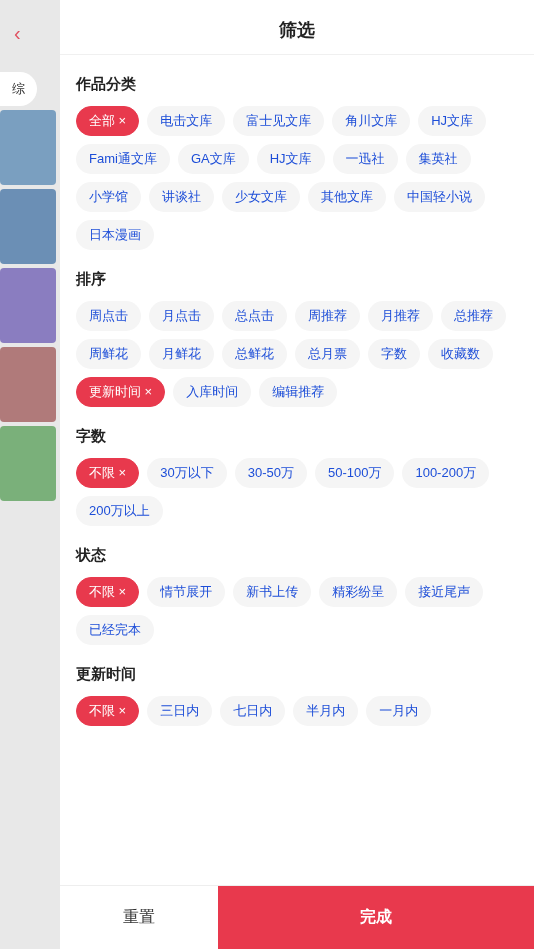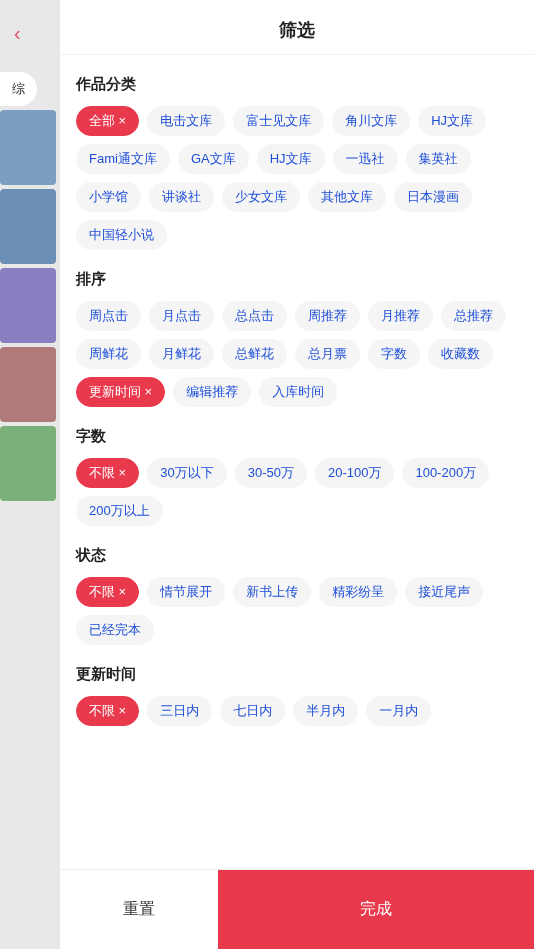--- a/index.html
+++ b/index.html
@@ -124,21 +124,21 @@
       color: #fff;
       border-color: #e8394d;
     }
 
     
     .filter-footer {
       position: absolute;
       bottom: 0;
       left: 60px;
       right: 0;
-      height: 80px;
+      height: 64px;
       display: flex;
       background: #fff;
       border-top: 1px solid #eee;
     }
 
     .btn-reset {
       flex: 1;
       background: #fff;
       border: none;
       font-size: 16px;
@@ -146,21 +146,21 @@
       cursor: pointer;
     }
 
     .btn-confirm {
       flex: 2;
       background: #e8394d;
       border: none;
       font-size: 16px;
       color: #fff;
       cursor: pointer;
-      font-weight: 400;
+      font-weight: 700;
     }
   </style>
 </head>
 <body>
 
 <div class="page-container">
 
   <div class="sidebar">
     <div class="sidebar-back">‹</div>
     <div class="sidebar-tab">综</div>
@@ -188,53 +188,53 @@
             <div class="tag">HJ文库</div>
             <div class="tag">Fami通文库</div>
             <div class="tag">GA文库</div>
             <div class="tag">HJ文库</div>
             <div class="tag">一迅社</div>
             <div class="tag">集英社</div>
             <div class="tag">小学馆</div>
             <div class="tag">讲谈社</div>
             <div class="tag">少女文库</div>
             <div class="tag">其他文库</div>
+            <div class="tag">中国轻小说</div>
             <div class="tag">日本漫画</div>
-            <div class="tag">中国轻小说</div>
           </div>
       </div>
 
       <div class="section">
         <div class="section-title">排序</div>
         <div class="tags-container" id="sort-tags">
             <div class="tag">周点击</div>
             <div class="tag">月点击</div>
             <div class="tag">总点击</div>
             <div class="tag">周推荐</div>
             <div class="tag">月推荐</div>
             <div class="tag">总推荐</div>
             <div class="tag">周鲜花</div>
             <div class="tag">月鲜花</div>
             <div class="tag">总鲜花</div>
             <div class="tag">总月票</div>
             <div class="tag">字数</div>
             <div class="tag">收藏数</div>
             <div class="tag active">更新时间 ×</div>
+            <div class="tag">入库时间</div>
             <div class="tag">编辑推荐</div>
-            <div class="tag">入库时间</div>
           </div>
       </div>
 
       <div class="section">
         <div class="section-title">字数</div>
         <div class="tags-container" id="word-count-tags">
             <div class="tag active">不限 ×</div>
             <div class="tag">30万以下</div>
             <div class="tag">30-50万</div>
-            <div class="tag">20-100万</div>
+            <div class="tag">50-100万</div>
             <div class="tag">100-200万</div>
             <div class="tag">200万以上</div>
           </div>
       </div>
 
       <div class="section">
         <div class="section-title">状态</div>
         <div class="tags-container" id="status-tags">
             <div class="tag active">不限 ×</div>
             <div class="tag">情节展开</div>

